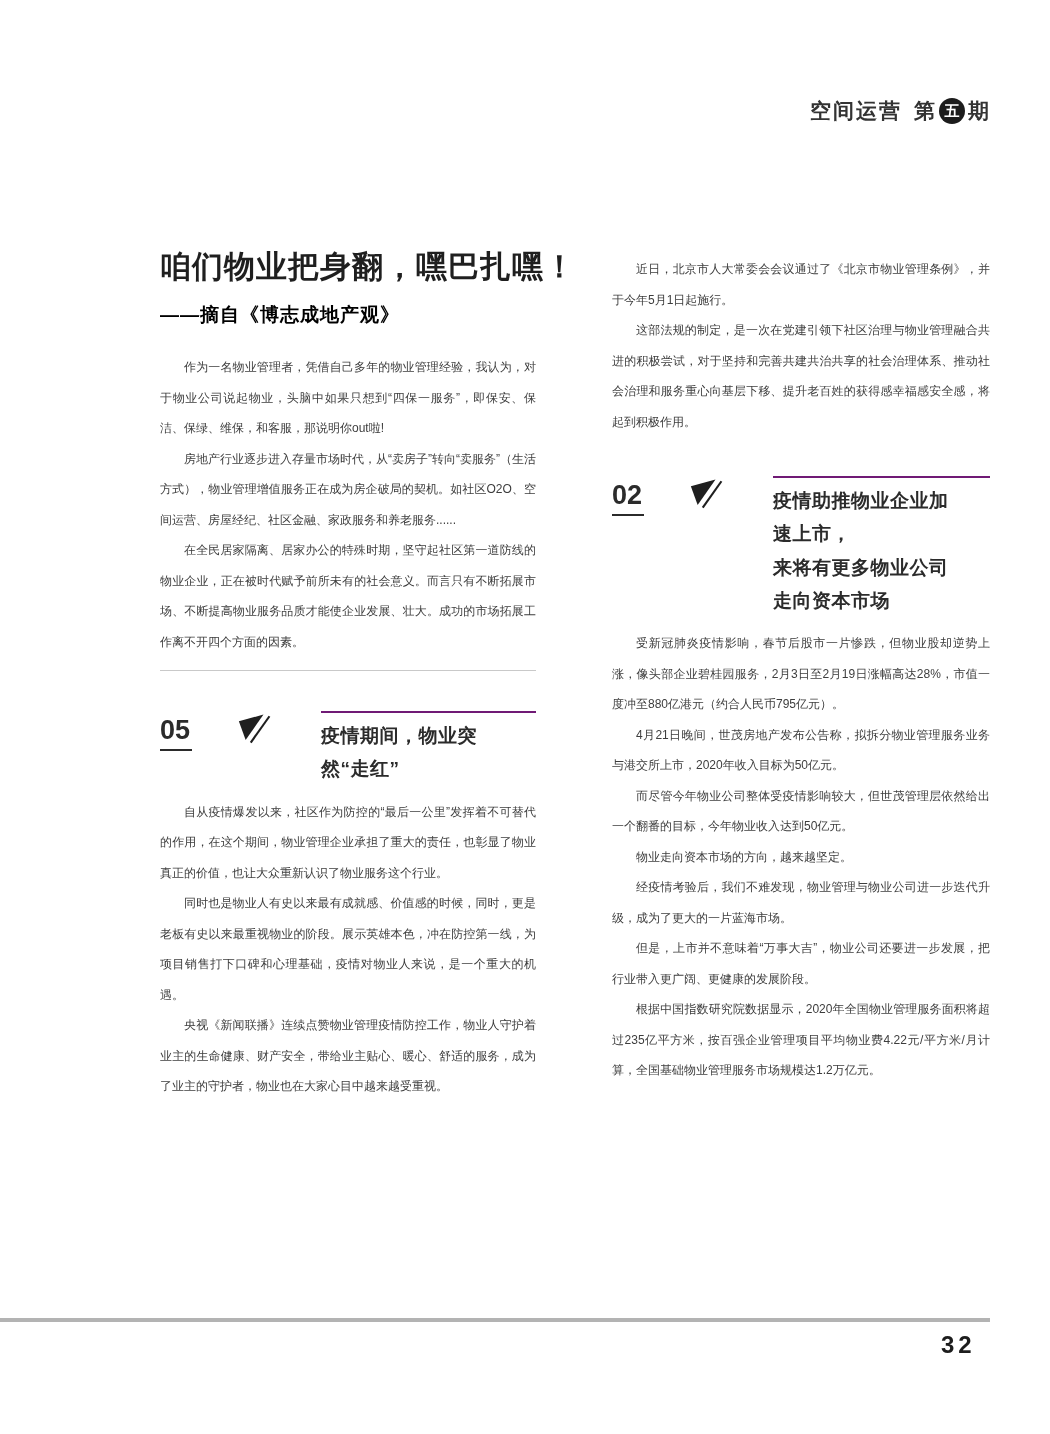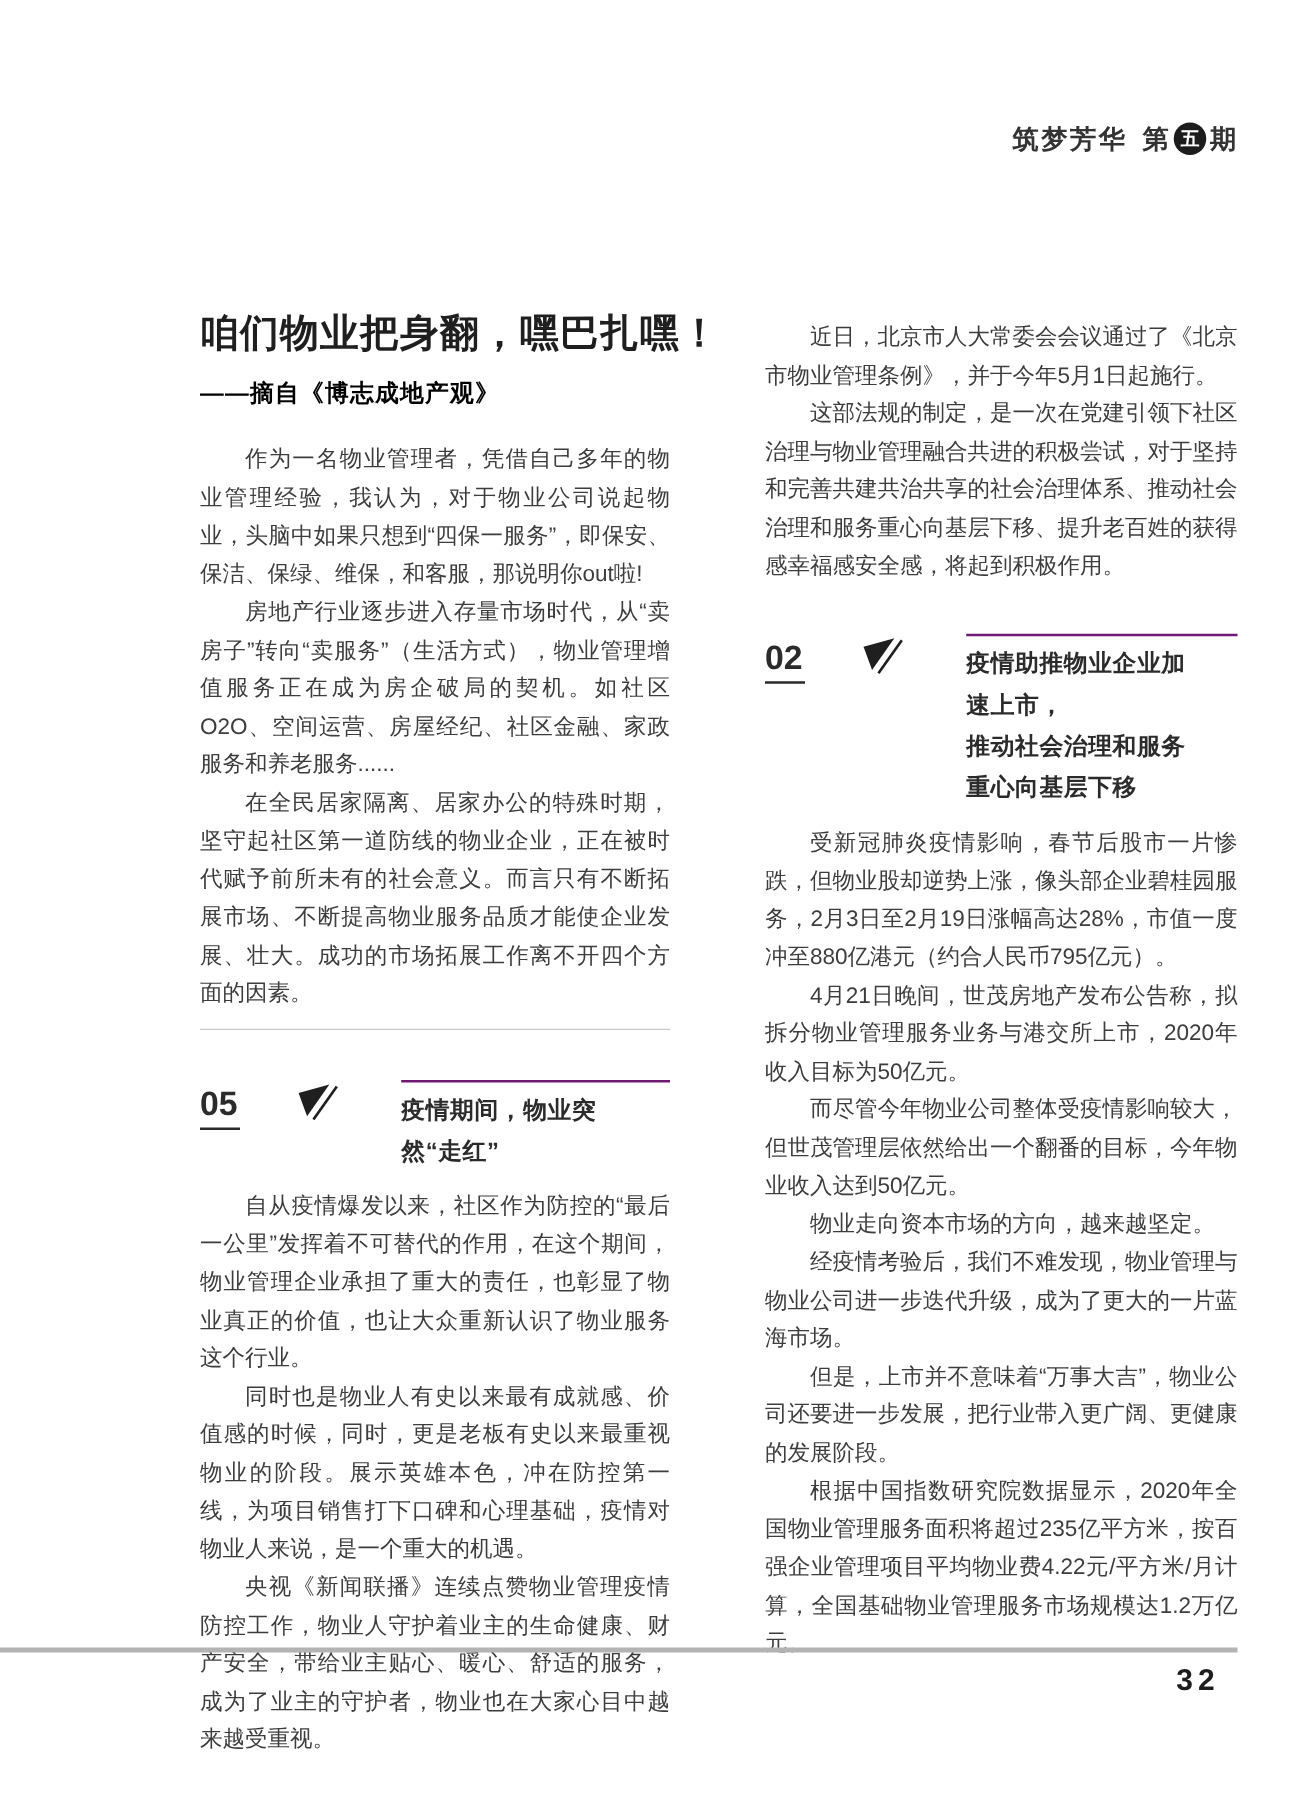--- a/index.html
+++ b/index.html
@@ -35,21 +35,21 @@
     font-family:"Liberation Serif","DejaVu Serif",serif;
     font-size:31px; font-weight:700; color:#1f1f1f;
     margin:0 0 14px; letter-spacing:1px; white-space:nowrap;
   }
   .article-subtitle {
     font-size:19px; font-weight:700; color:#000000;
     margin:0 0 24px; letter-spacing:1px;
   }
 
   p.body {
-    font-size:18px; line-height:30.5px; margin:0;
+    font-size:12px; line-height:30.5px; margin:0;
     text-align:justify; text-indent:2em; color:#3d3d3d;
   }
 
   .col-divider {
     border:none; border-top:1px solid #c9c9c9;
     margin:13px 0 0 0;
   }
 
   
   .section-head { display:flex; align-items:flex-start;gap:43px; }
@@ -74,21 +74,21 @@
   }
   .page-number {
     position:absolute; left:941px; top:1331px;
     font-size:24px; font-weight:600; letter-spacing:4px; color:#1d1d1d;
   }
 </style>
 </head>
 <body>
 
 <div class="page-header">
-  <span class="mag-title">筑梦芳华</span>
+  <span class="mag-title">空间运营</span>
   <span class="issue-wrap">
     <span>第</span>
     <span class="issue-badge">五</span>
     <span>期</span>
   </span>
 </div>
 
 <div class="col col-left">
   <h1 class="article-title">咱们物业把身翻，嘿巴扎嘿！</h1>
   <div class="article-subtitle">——摘自《博志成地产观》</div>
@@ -120,21 +120,21 @@
   <p class="body">这部法规的制定，是一次在党建引领下社区治理与物业管理融合共进的积极尝试，对于坚持和完善共建共治共享的社会治理体系、推动社会治理和服务重心向基层下移、提升老百姓的获得感幸福感安全感，将起到积极作用。</p>
 
   <div class="section-head head-02">
     <span class="sec-num">02</span>
     <svg class="sec-flag" viewBox="0 0 40 36">
       <polygon points="1,9 30,1 9,31" fill="#1f1f1f"></polygon>
       <line x1="15" y1="34" x2="37" y2="3" stroke="#1f1f1f" stroke-width="2.5"></line>
     </svg>
     <div class="sec-title">
       <span class="line">疫情助推物业企业加速上市，</span>
-      <span class="line">推动社会治理和服务重心向基层下移</span>
+      <span class="line">来将有更多物业公司走向资本市场</span>
     </div>
   </div>
 
   <p class="body">受新冠肺炎疫情影响，春节后股市一片惨跌，但物业股却逆势上涨，像头部企业碧桂园服务，2月3日至2月19日涨幅高达28%，市值一度冲至880亿港元（约合人民币795亿元）。</p>
   <p class="body">4月21日晚间，世茂房地产发布公告称，拟拆分物业管理服务业务与港交所上市，2020年收入目标为50亿元。</p>
   <p class="body">而尽管今年物业公司整体受疫情影响较大，但世茂管理层依然给出一个翻番的目标，今年物业收入达到50亿元。</p>
   <p class="body">物业走向资本市场的方向，越来越坚定。</p>
   <p class="body">经疫情考验后，我们不难发现，物业管理与物业公司进一步迭代升级，成为了更大的一片蓝海市场。</p>
   <p class="body">但是，上市并不意味着“万事大吉”，物业公司还要进一步发展，把行业带入更广阔、更健康的发展阶段。</p>
   <p class="body">根据中国指数研究院数据显示，2020年全国物业管理服务面积将超过235亿平方米，按百强企业管理项目平均物业费4.22元/平方米/月计算，全国基础物业管理服务市场规模达1.2万亿元。</p>

